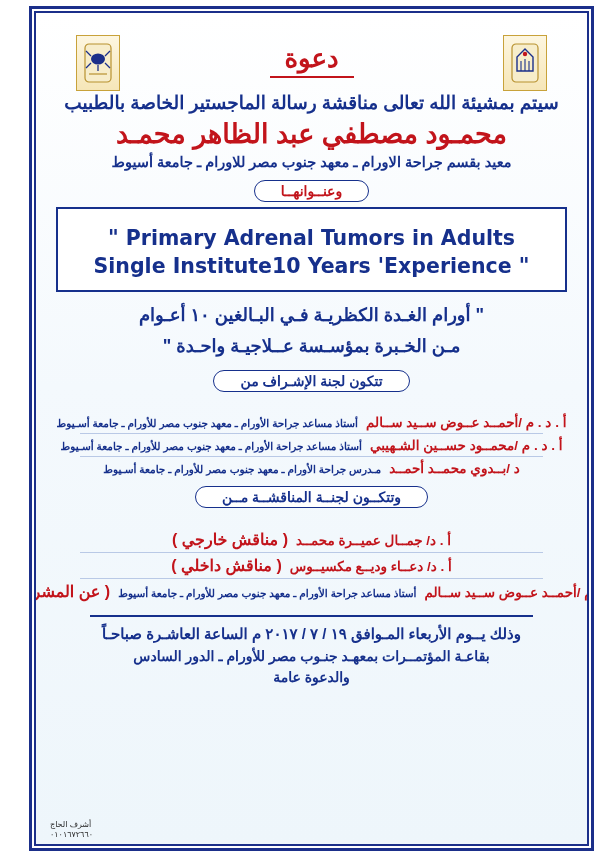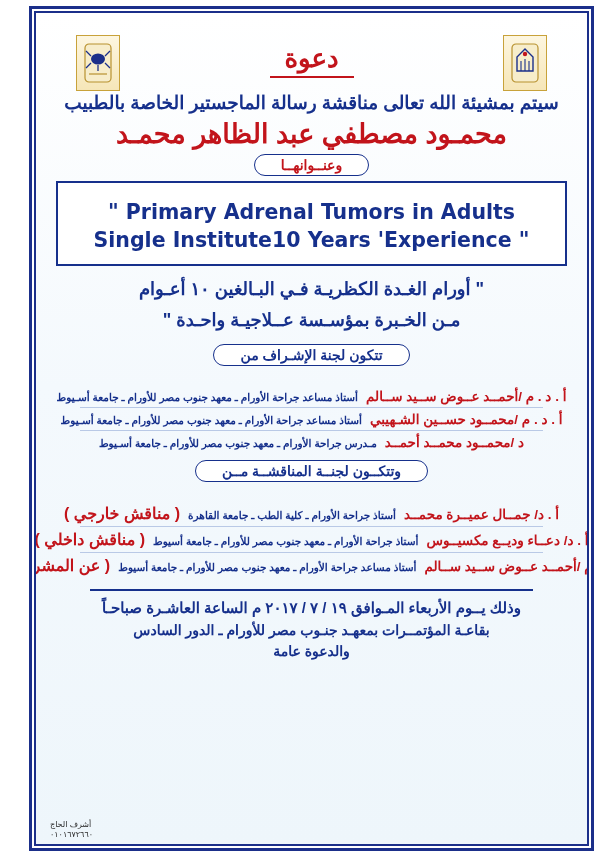--- a/index.html
+++ b/index.html
@@ -235,20 +235,21 @@
         </svg>
       </div>
 
       <div class="title-dawa">دعوة</div>
       <div class="title-underline"></div>
 
       <div class="line-blue">سيتم بمشيئة الله تعالى مناقشة رسالة الماجستير الخاصة بالطبيب</div>
 
       <div class="name-red">محمـود مصطفي عبد الظاهر محمـد</div>
 
+      <div class="sub-blue">معيد بقسم جراحة الاورام ـ معهد جنوب مصر للاورام ـ جامعة أسيوط</div>
 
       <div>
         <span class="pill">وعنــوانهــا</span>
       </div>
 
       <div class="eng-box">
         <div class="eng-line">" Primary Adrenal Tumors in Adults</div>
         <div class="eng-line">Single Institute10 Years 'Experience "</div>
       </div>
 
@@ -264,40 +265,38 @@
             <span class="person-name">أ . د . م /أحمــد عــوض ســيد ســالم</span>
             <span class="person-title">أستاذ مساعد جراحة الأورام ـ معهد جنوب مصر للأورام ـ جامعة أسـيوط</span>
           </div>
           <div class="divider"></div>
           <div class="person-row">
             <span class="person-name">أ . د . م /محمــود حســين الشـهيبي</span>
             <span class="person-title">أستاذ مساعد جراحة الأورام ـ معهد جنوب مصر للأورام ـ جامعة أسـيوط</span>
           </div>
           <div class="divider"></div>
           <div class="person-row">
-            <span class="person-name">د /محمــود محمــد أحمــد</span>
+            <span class="person-name">د /بــدوي محمــد أحمــد</span>
             <span class="person-title">مـدرس جراحة الأورام ـ معهد جنوب مصر للأورام ـ جامعة أسـيوط</span>
           </div>
         </div>
       </div>
 
       <div class="section">
         <div class="section-head">
           <span class="pill pill-blue">وتتكــون لجنــة المناقشــة مــن</span>
         </div>
         <div class="rowlist">
           <div class="person-row">
             <span class="person-name">أ . د/ جمــال عميــرة محمــد</span>
-            <span class="person-title">أستاذ جراحة الأورام ـ كلية الطب ـ جامعة القاهرة</span>
             <span class="person-tag">( مناقش خارجي )</span>
           </div>
           <div class="divider"></div>
           <div class="person-row">
             <span class="person-name">أ . د/ دعــاء وديــع مكسيــوس</span>
-            <span class="person-title">أستاذ جراحة الأورام ـ معهد جنوب مصر للأورام ـ جامعة أسيوط</span>
             <span class="person-tag">( مناقش داخلي )</span>
           </div>
           <div class="divider"></div>
           <div class="person-row">
             <span class="person-name">أ . د . م /أحمــد عــوض ســيد ســالم</span>
             <span class="person-title">أستاذ مساعد جراحة الأورام ـ معهد جنوب مصر للأورام ـ جامعة أسيوط</span>
             <span class="person-tag">( عن المشرفين )</span>
           </div>
         </div>
       </div>

